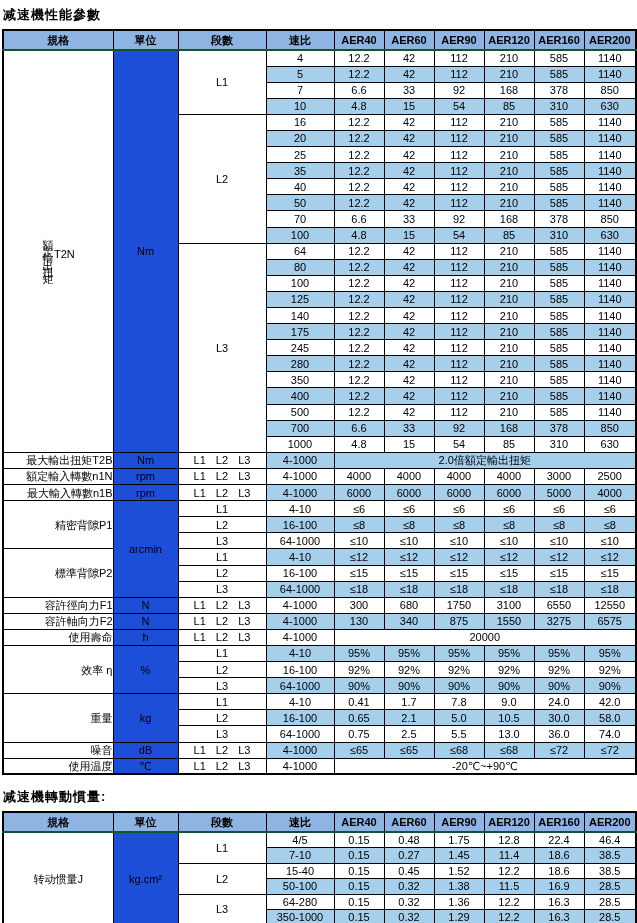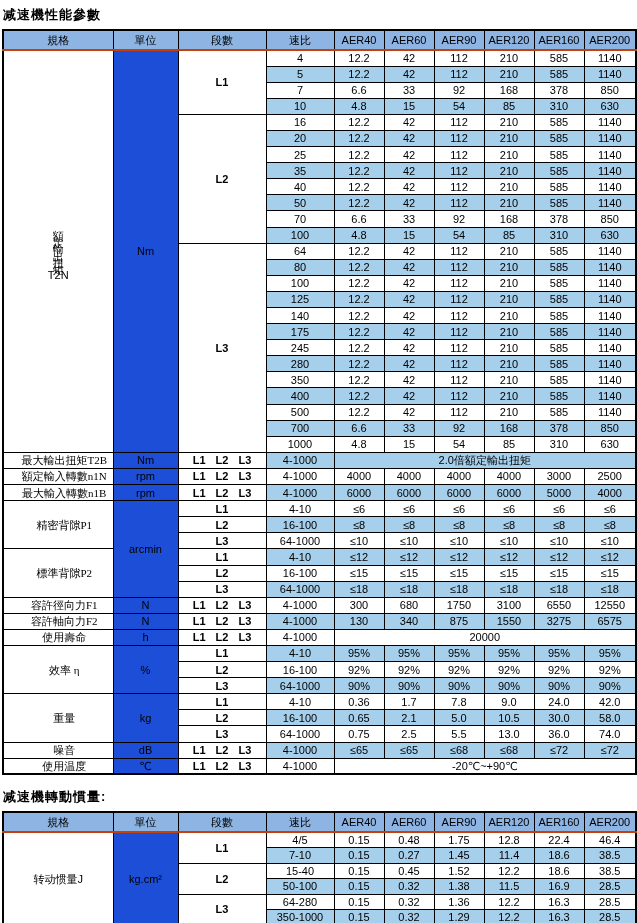--- a/index.html
+++ b/index.html
@@ -30,31 +30,32 @@
     text-align:center;
     vertical-align:middle;
     padding:0;
     overflow:hidden;
     white-space:nowrap;
     line-height:1.1;
   }
   th{
     background:#8DB4E2;
     height:18px;
-    border-bottom:2px solid #c2410c;
+    border-bottom:2px solid #14532d;
+    font-weight:bold;
   }
   .t1 tr{height:16.1px;}
   .t2 tr{height:15.5px;}
   td.unit{background:#1d4ed8;}
   td.s{background:#A6CFEC;}
-  td.lbl{text-align:center;padding-left:12px;font-family:Liberation Serif, serif;}
-  td.stage{word-spacing:7px;font-weight:bold;}
+  td.lbl{text-align:right;padding-left:12px;}
+  td.stage{word-spacing:7px;}
   .vwrap{
     display:flex;
-    flex-direction:column;
+    flex-direction:row;
     align-items:center;
     justify-content:center;
   }
   .vchars{
     writing-mode:vertical-rl;
     text-orientation:upright;
     letter-spacing:7px;
     font-size:11px;
   }
   .vsym{margin-top:6px;font-size:11px;}
@@ -482,21 +483,21 @@
         <td class="s">90%</td>
         <td class="s">90%</td>
         <td class="s">90%</td>
         <td class="s">90%</td>
       </tr>
       <tr>
         <td rowspan="3" class="lbl">重量</td>
         <td rowspan="3" class="unit">kg</td>
         <td class="stage">L1</td>
         <td class="">4-10</td>
-        <td class="">0.36</td>
+        <td class="">0.41</td>
         <td class="">1.7</td>
         <td class="">7.8</td>
         <td class="">9.0</td>
         <td class="">24.0</td>
         <td class="">42.0</td>
       </tr>
       <tr>
         <td class="stage">L2</td>
         <td class="s">16-100</td>
         <td class="s">0.65</td>

